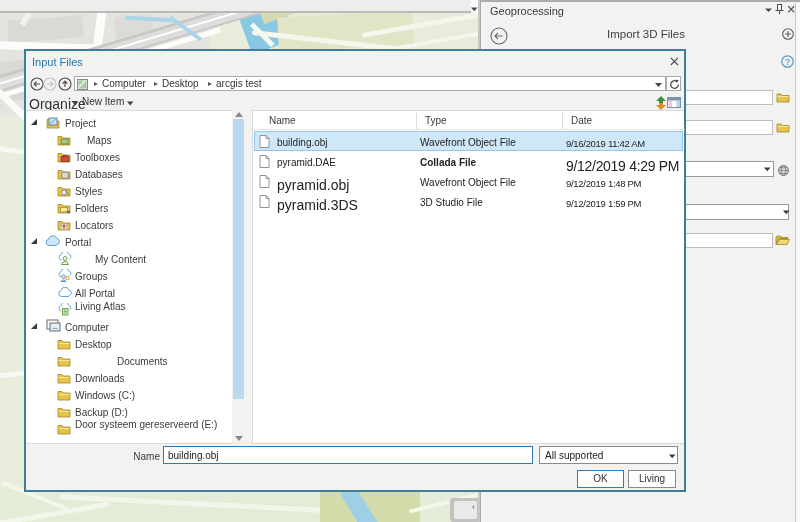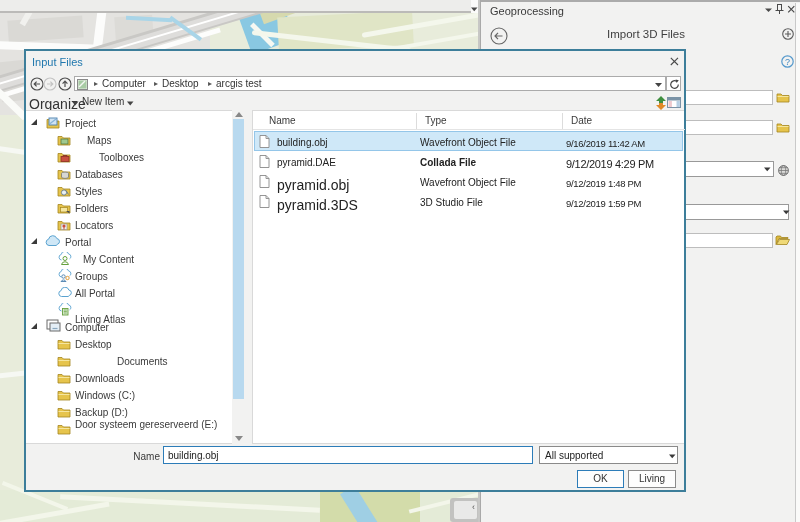--- a/index.html
+++ b/index.html
@@ -212,21 +212,21 @@
       <path d="M1 3 L1 11 L13 11 L13 4 L6.5 4 L5 2.5 L1 2.5z" fill="#e6c44c" stroke="#a3851f" stroke-width="0.8"></path>
       <rect x="4" y="5" width="7" height="5" fill="#9fc98f" stroke="#55793f" stroke-width="0.8"></rect>
     </svg>
     <span class="abs" style="left:49px;top:24px;margin-left:12px;">Maps</span>
 
     <svg class="abs" style="left:31px;top:40px;" width="14" height="12">
       <path d="M1 3 L1 11 L13 11 L13 4 L6.5 4 L5 2.5 L1 2.5z" fill="#e6c44c" stroke="#a3851f" stroke-width="0.8"></path>
       <rect x="4" y="5.5" width="8" height="5" fill="#c94f40" stroke="#8c2f24" stroke-width="0.8"></rect>
       <path d="M6 5.5 V4.5 h4 v1" stroke="#8c2f24" stroke-width="0.9" fill="none"></path>
     </svg>
-    <span class="abs" style="left:49px;top:41px;margin-left:24px;">Toolboxes</span>
+    <span class="abs" style="left:49px;top:41px;">Toolboxes</span>
 
     <svg class="abs" style="left:31px;top:57px;" width="14" height="12">
       <path d="M1 3 L1 11 L13 11 L13 4 L6.5 4 L5 2.5 L1 2.5z" fill="#e6c44c" stroke="#a3851f" stroke-width="0.8"></path>
       <ellipse cx="8" cy="5.5" rx="3.5" ry="1.4" fill="#d7d7d3" stroke="#77776f" stroke-width="0.8"></ellipse>
       <path d="M4.5 5.5 V9 a3.5 1.4 0 0 0 7 0 V5.5" fill="#d7d7d3" stroke="#77776f" stroke-width="0.8"></path>
     </svg>
     <span class="abs" style="left:49px;top:58px;">Databases</span>
 
     <svg class="abs" style="left:31px;top:74px;" width="14" height="12">
       <path d="M1 3 L1 11 L13 11 L13 4 L6.5 4 L5 2.5 L1 2.5z" fill="#e6c44c" stroke="#a3851f" stroke-width="0.8"></path>
@@ -256,41 +256,41 @@
     <svg class="abs" style="left:19px;top:124px;" width="16" height="12">
       <path d="M4 10.5 a3.2 3.2 0 0 1 -0.4 -6.3 a4.3 4.3 0 0 1 8.3 -0.6 a2.9 2.9 0 0 1 0.4 5.7 a2.5 2.5 0 0 1 -1 1.2z" fill="#cfe7f6" stroke="#5ba3d0" stroke-width="1"></path>
     </svg>
     <span class="abs" style="left:39px;top:126px;">Portal</span>
 
     <svg class="abs" style="left:32px;top:141px;" width="14" height="13">
       <path d="M3.5 8 a2.8 2.8 0 0 1 -0.3 -5.5 a3.8 3.8 0 0 1 7.4 -0.5 a2.6 2.6 0 0 1 0.9 4.9" fill="#fff" stroke="#5ba3d0" stroke-width="0.9"></path>
       <circle cx="7" cy="6.5" r="2" fill="#fff" stroke="#66a13e" stroke-width="1"></circle>
       <path d="M3.5 12.5 a3.6 3.6 0 0 1 7 0z" fill="#fff" stroke="#66a13e" stroke-width="1"></path>
     </svg>
-    <span class="abs" style="left:37px;top:143px;padding-left:20px;">My Content</span>
+    <span class="abs" style="left:49px;top:143px;padding-left:20px;">My Content</span>
 
     <svg class="abs" style="left:32px;top:158px;" width="14" height="13">
       <path d="M3.5 8 a2.8 2.8 0 0 1 -0.3 -5.5 a3.8 3.8 0 0 1 7.4 -0.5 a2.6 2.6 0 0 1 0.9 4.9" fill="#fff" stroke="#5ba3d0" stroke-width="0.9"></path>
       <circle cx="5.5" cy="7.5" r="1.7" fill="#fff" stroke="#4a7fae" stroke-width="0.9"></circle>
       <circle cx="9.5" cy="9" r="1.7" fill="#fff" stroke="#dc9226" stroke-width="0.9"></circle>
       <path d="M3 12.5 a2.8 2.8 0 0 1 5 0z" fill="#fff" stroke="#4a7fae" stroke-width="0.9"></path>
     </svg>
     <span class="abs" style="left:49px;top:160px;">Groups</span>
 
     <svg class="abs" style="left:32px;top:176px;" width="14" height="11">
       <path d="M3.5 9.5 a3 3 0 0 1 -0.4 -5.9 a4 4 0 0 1 7.8 -0.5 a2.7 2.7 0 0 1 0.4 5.3 a2.3 2.3 0 0 1 -0.9 1.1z" fill="#fff" stroke="#5ba3d0" stroke-width="1"></path>
     </svg>
     <span class="abs" style="left:49px;top:177px;">All Portal</span>
 
     <svg class="abs" style="left:32px;top:192px;" width="14" height="13">
       <path d="M3.5 8 a2.8 2.8 0 0 1 -0.3 -5.5 a3.8 3.8 0 0 1 7.4 -0.5 a2.6 2.6 0 0 1 0.9 4.9" fill="#fff" stroke="#5ba3d0" stroke-width="0.9"></path>
       <rect x="4.5" y="5.5" width="5.5" height="6.5" fill="#d9ead2" stroke="#66a13e" stroke-width="0.9"></rect>
       <path d="M5.8 7 h3 M5.8 8.5 h3 M5.8 10 h3" stroke="#66a13e" stroke-width="0.7"></path>
     </svg>
-    <span class="abs" style="left:49px;top:203px;">Living Atlas</span>
+    <span class="abs" style="left:49px;top:190px;">Living Atlas</span>
 
     <svg class="abs" style="left:5px;top:212px;" width="6" height="6">
         <polygon points="6,0 6,6 0,6" fill="#3a3a3a"></polygon>
       </svg>
     <svg class="abs" style="left:20px;top:208px;" width="15" height="13">
       <rect x="1" y="1" width="11" height="9" fill="#fff" stroke="#6b6b6b" stroke-width="1"></rect>
       <rect x="4" y="4" width="10" height="8" fill="#e4eef6" stroke="#6b6b6b" stroke-width="1"></rect>
       <path d="M6.5 9.5 h5" stroke="#8aa8c0" stroke-width="1.2"></path>
     </svg>
     <span class="abs" style="left:39px;top:211px;">Computer</span>
@@ -359,21 +359,21 @@
     <span class="abs" style="left:24px;top:26px;font-size:10px;color:#222;">building.obj</span>
     <span class="abs" style="left:167px;top:26px;font-size:10px;color:#222;">Wavefront Object File</span>
     <span class="abs" style="left:313px;top:26.5px;font-size:9.5px;letter-spacing:-0.3px;color:#222;">9/16/2019 11:42 AM</span>
 
     <svg class="abs" style="left:6px;top:44px;" width="11" height="13">
       <path d="M1 0.5 H7 L10 3.5 V12.5 H1z" fill="#fff" stroke="#8a8a8a" stroke-width="0.9"></path>
       <path d="M7 0.5 V3.5 H10" fill="none" stroke="#8a8a8a" stroke-width="0.9"></path>
     </svg>
     <span class="abs" style="left:24px;top:46px;font-size:10px;color:#222;">pyramid.DAE</span>
     <span class="abs" style="left:167px;top:46px;font-size:10px;color:#222;font-weight:bold;">Collada File</span>
-    <span class="abs" style="left:313px;top:46.5px;font-size:11px;letter-spacing:-0.3px;color:#222;">9/12/2019 4:29 PM</span>
+    <span class="abs" style="left:313px;top:46.5px;font-size:14px;letter-spacing:-0.3px;color:#222;">9/12/2019 4:29 PM</span>
 
     <svg class="abs" style="left:6px;top:64px;" width="11" height="13">
       <path d="M1 0.5 H7 L10 3.5 V12.5 H1z" fill="#fff" stroke="#8a8a8a" stroke-width="0.9"></path>
       <path d="M7 0.5 V3.5 H10" fill="none" stroke="#8a8a8a" stroke-width="0.9"></path>
     </svg>
     <span class="abs" style="left:24px;top:66px;font-size:14px;color:#222;">pyramid.obj</span>
     <span class="abs" style="left:167px;top:66px;font-size:10px;color:#222;">Wavefront Object File</span>
     <span class="abs" style="left:313px;top:66.5px;font-size:9.5px;letter-spacing:-0.3px;color:#222;">9/12/2019 1:48 PM</span>
 
     <svg class="abs" style="left:6px;top:84px;" width="11" height="13">

